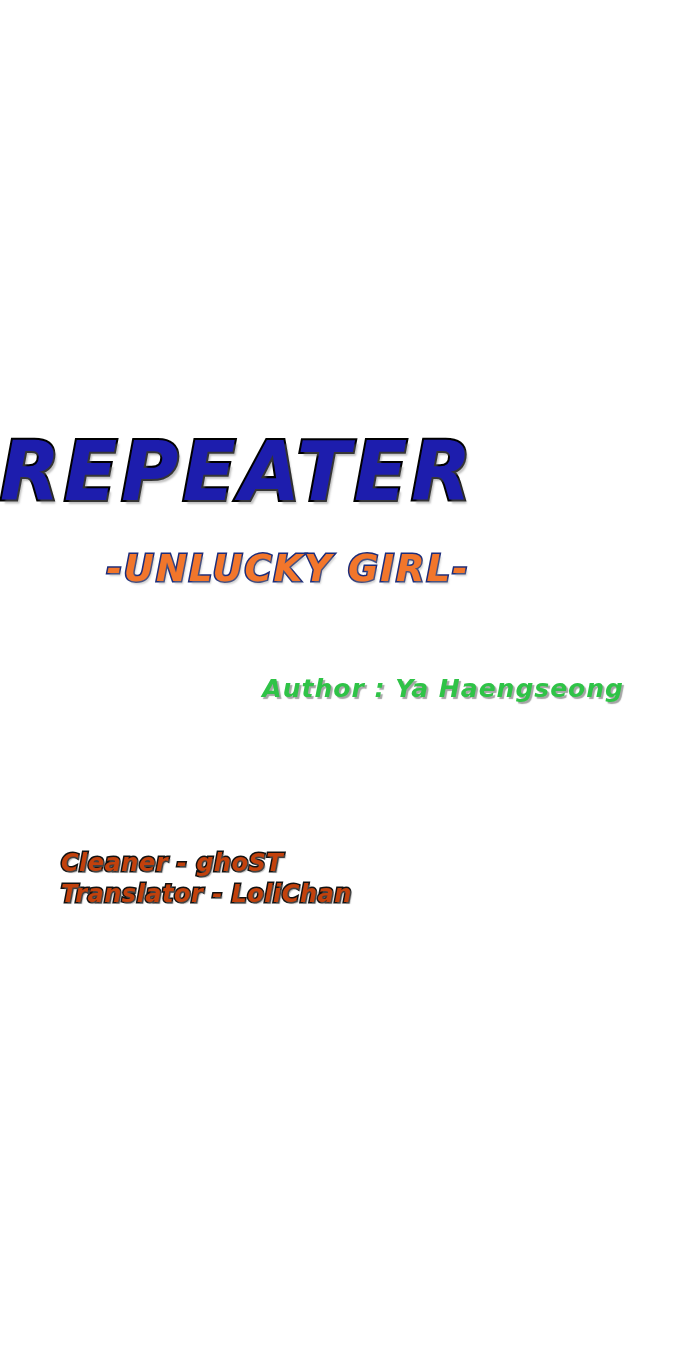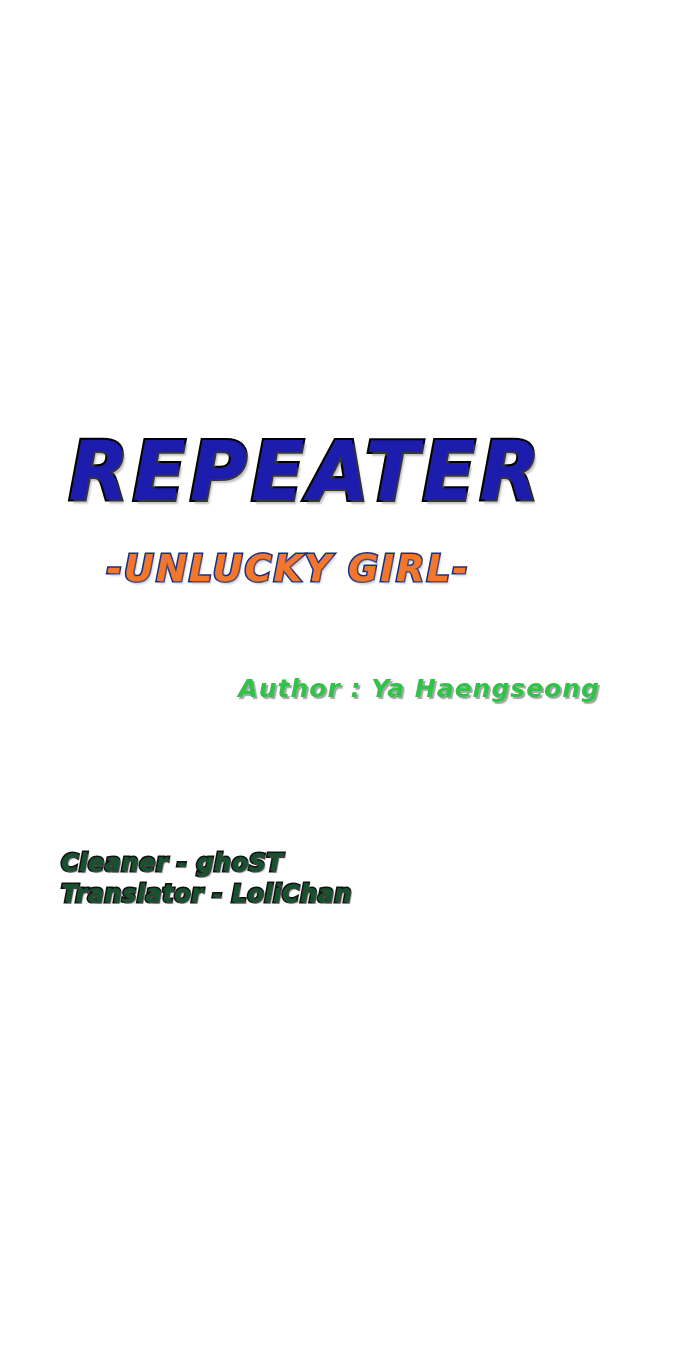--- a/index.html
+++ b/index.html
@@ -18,21 +18,21 @@
     overflow: hidden;
     margin: 0 auto;
   }
 
   
   .title-block {
     position: absolute;
     left: 0;
     top: 432px;
     width: 612px;
-    text-align: center;
+    text-align: left;
   }
   .title-text {
     display: inline-block;
     font-family: "DejaVu Sans", sans-serif;
     font-weight: 700;
     font-style: italic;
     font-size: 78px;
     line-height: 1;
     letter-spacing: 4px;
     color: #1d1dad;
@@ -63,21 +63,21 @@
     paint-order: stroke fill;
     text-shadow: 2px 3px 2px rgba(140,140,140,0.4);
   }
 
   
   .credits-block {
     position: absolute;
     left: 0;
     top: 672px;
     width: 700px;
-    padding-right: 100px;
+    padding-right: 76px;
     box-sizing: border-box;
     text-align: right;
   }
   .credit-line {
     font-family: "DejaVu Sans", sans-serif;
     font-weight: 700;
     font-style: italic;
     font-size: 25px;
     line-height: 34px;
     letter-spacing: 1px;
@@ -95,21 +95,21 @@
     top: 848px;
     text-align: left;
   }
   .staff-line {
     font-family: "DejaVu Sans", sans-serif;
     font-weight: 700;
     font-style: italic;
     font-size: 24px;
     line-height: 31px;
     letter-spacing: 0.5px;
-    color: #14532d;
+    color: #c2410c;
     -webkit-text-stroke: 3px #111111;
     paint-order: stroke fill;
     text-shadow: 2px 2px 1px rgba(120,120,120,0.5);
     white-space: pre;
   }
 </style>
 </head>
 <body>
 
 <div class="page">

